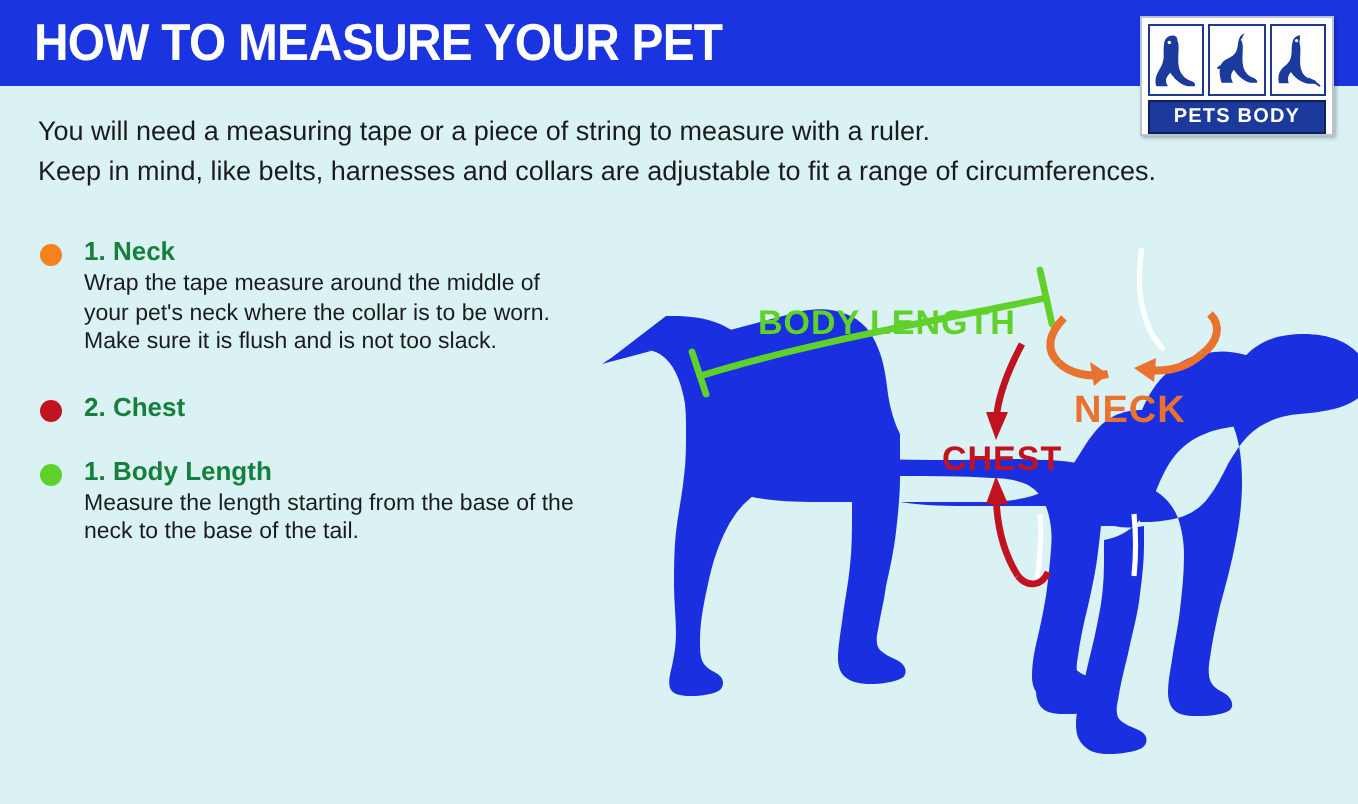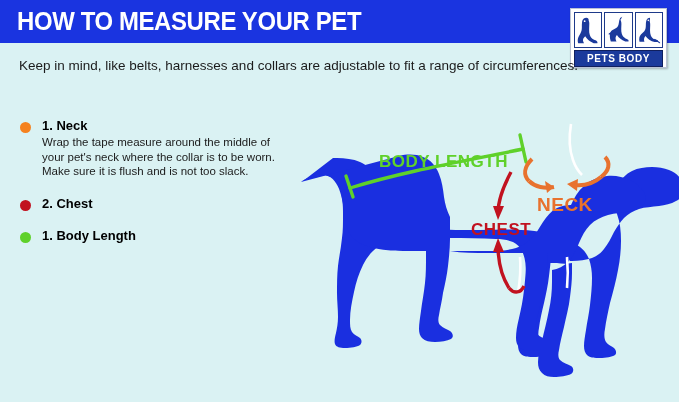--- a/index.html
+++ b/index.html
@@ -61,21 +61,21 @@
   }
   .intro div{white-space:nowrap;}
 
   
   .steps{position:absolute;left:20px;top:118px;width:270px;}
   .step{position:relative;margin-bottom:17px;padding-left:22px;}
   .bullet{
     position:absolute;left:0;top:4px;width:11px;height:11px;border-radius:50%;
   }
   .step-title{
-    font-size:13px;font-weight:bold;color:#000000;
+    font-size:13px;font-weight:bold;color:#15803d;
     margin:0 0 2px 0;line-height:15px;
   }
   .step-body{
     font-size:11.5px;color:#1b1b1b;line-height:14.5px;
   }
 
   
   .illustration{
     position:absolute;left:295px;top:105px;width:384px;height:297px;text-decoration:underline;
   }
@@ -116,39 +116,41 @@
           <circle cx="14" cy="7" r="0.9" fill="#ffffff"></circle>
         </svg>
       </div>
     </div>
     <div class="logo-band">
       <span>PETS BODY</span>
     </div>
   </div>
 
   <div class="intro">
+    <div>You will need a measuring tape or a piece of string to measure with a ruler.</div>
     <div>Keep in mind, like belts, harnesses and collars are adjustable to fit a range of circumferences.</div>
   </div>
 
   <div class="steps">
 
     <div class="step">
       <span class="bullet" style="background:#f5821f"></span>
       <div class="step-title">1. Neck</div>
       <div class="step-body">Wrap the tape measure around the middle of your pet's neck where the collar is to be worn. Make sure it is flush and is not too slack.</div>
     </div>
 
     <div class="step">
       <span class="bullet" style="background:#c1121f"></span>
       <div class="step-title">2. Chest</div>
     </div>
 
     <div class="step">
       <span class="bullet" style="background:#5fd12a"></span>
       <div class="step-title">1. Body Length</div>
+      <div class="step-body">Measure the length starting from the base of the neck to the base of the tail.</div>
     </div>
 
   </div>
 
   <div class="illustration">
     <svg viewBox="0 0 384 297" preserveAspectRatio="xMidYMid meet">
 
       <g>
         <path fill="#1a2fe0" d="
           M8 76

